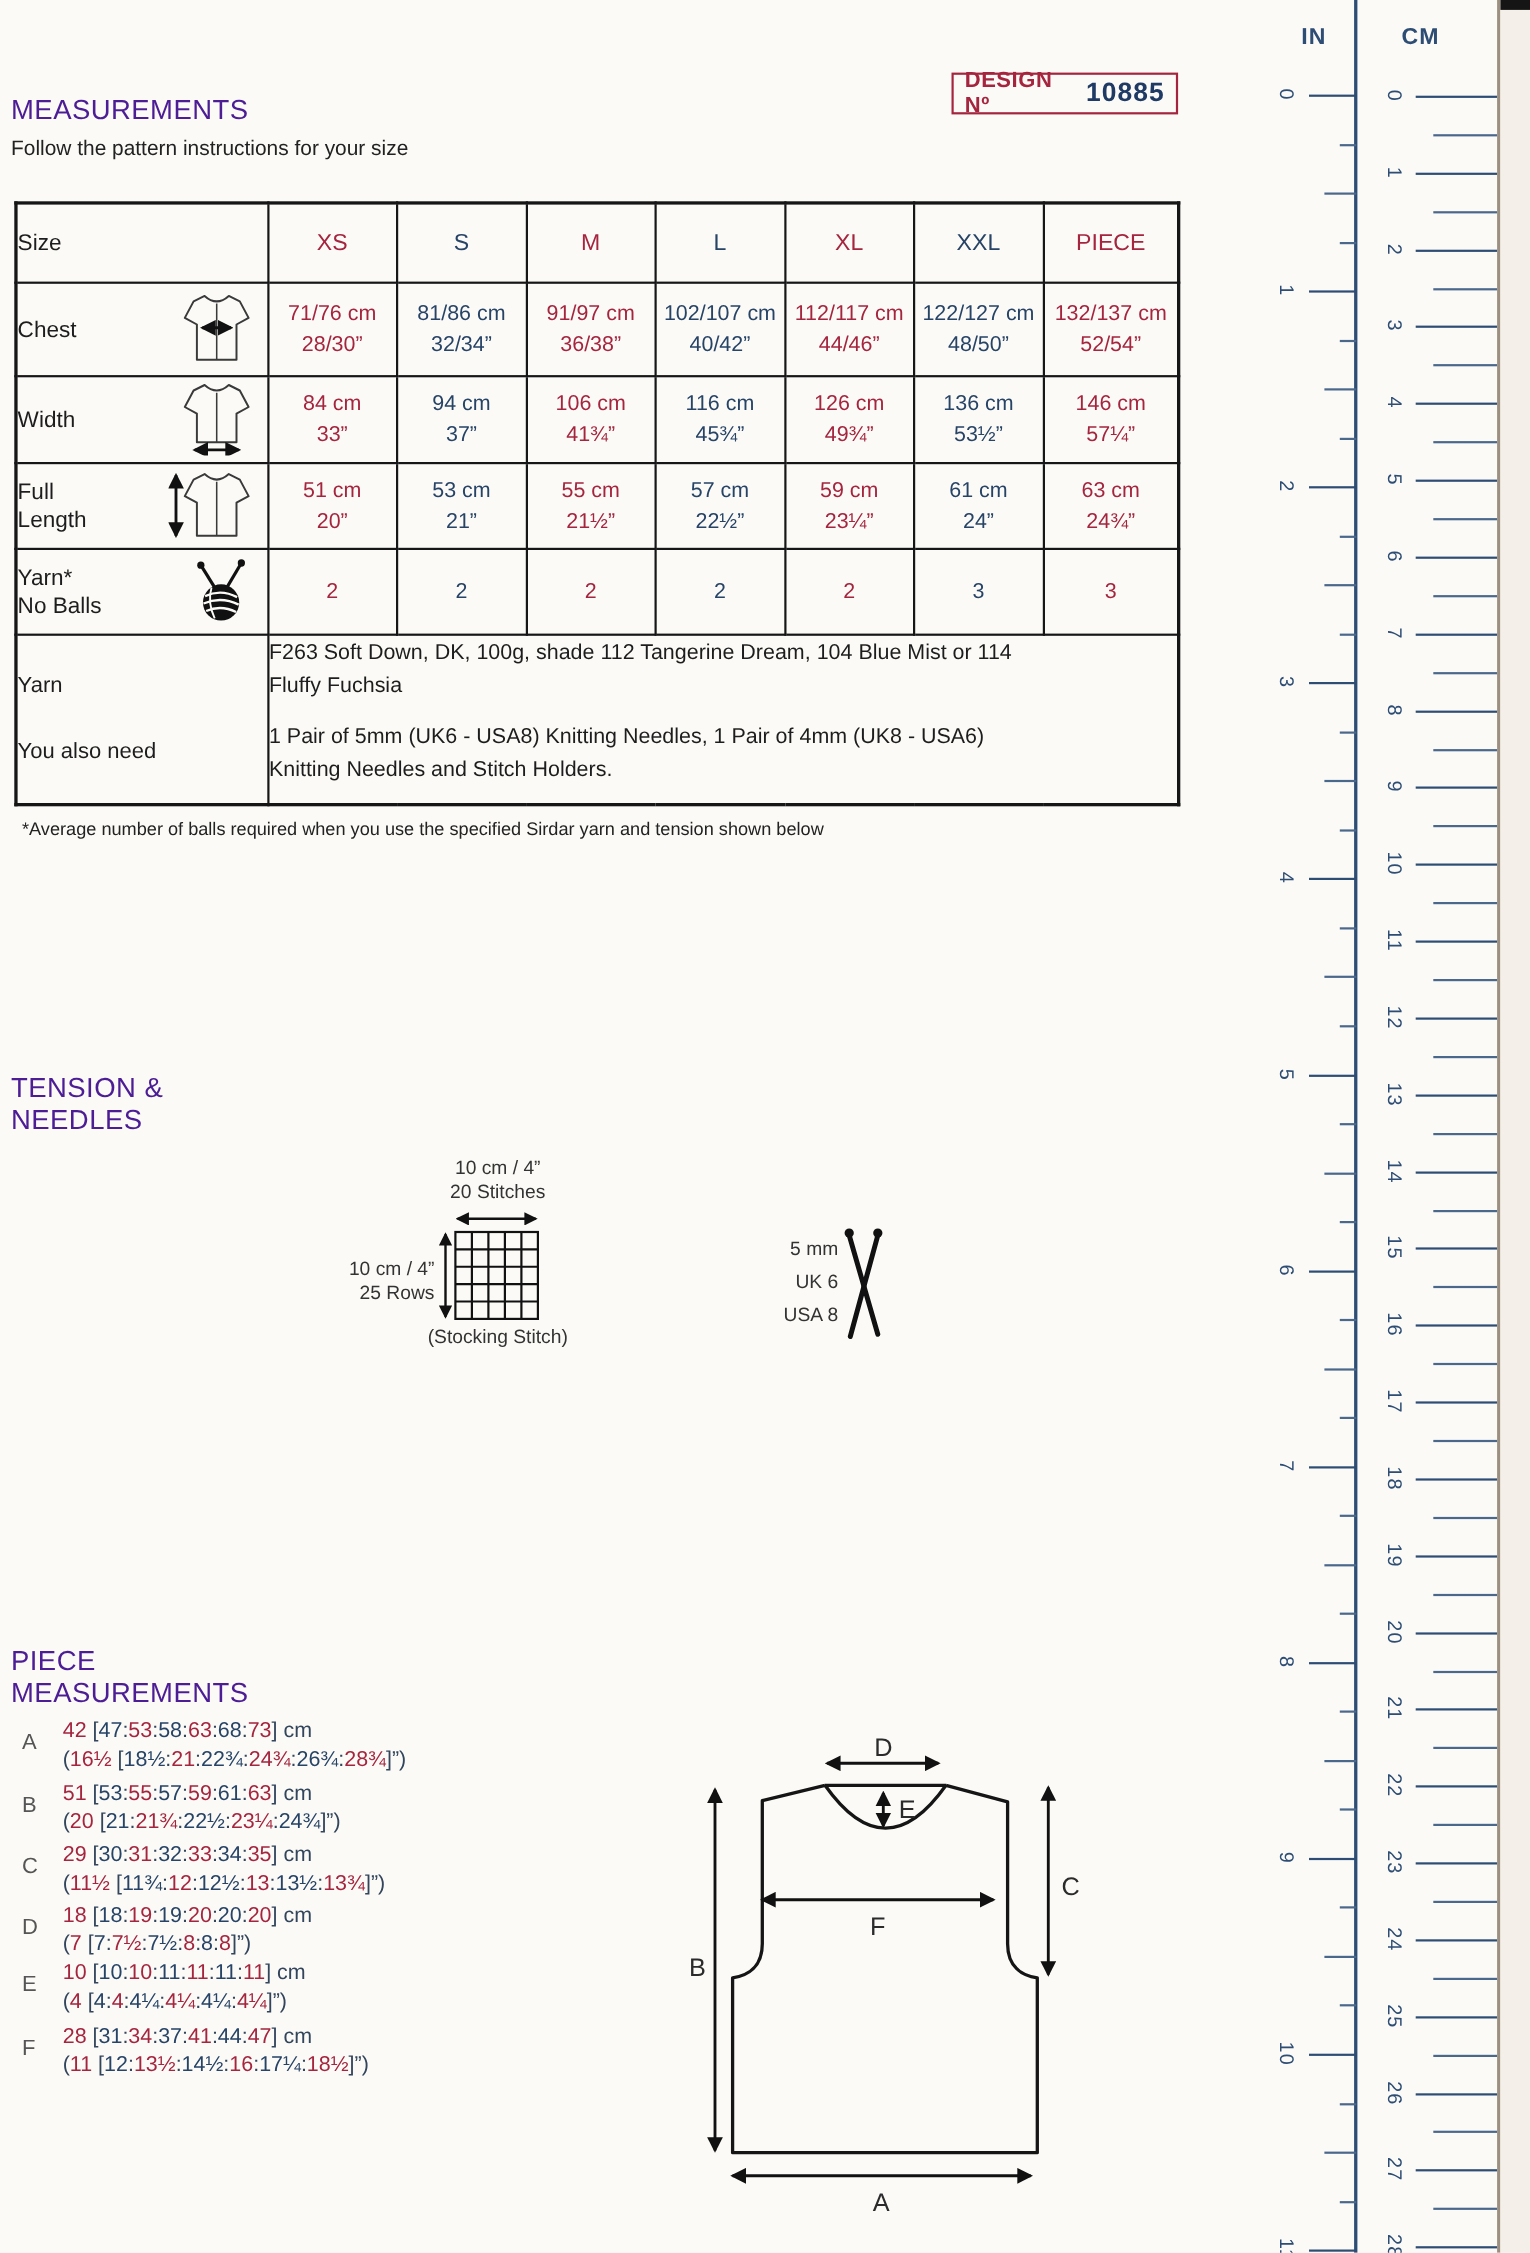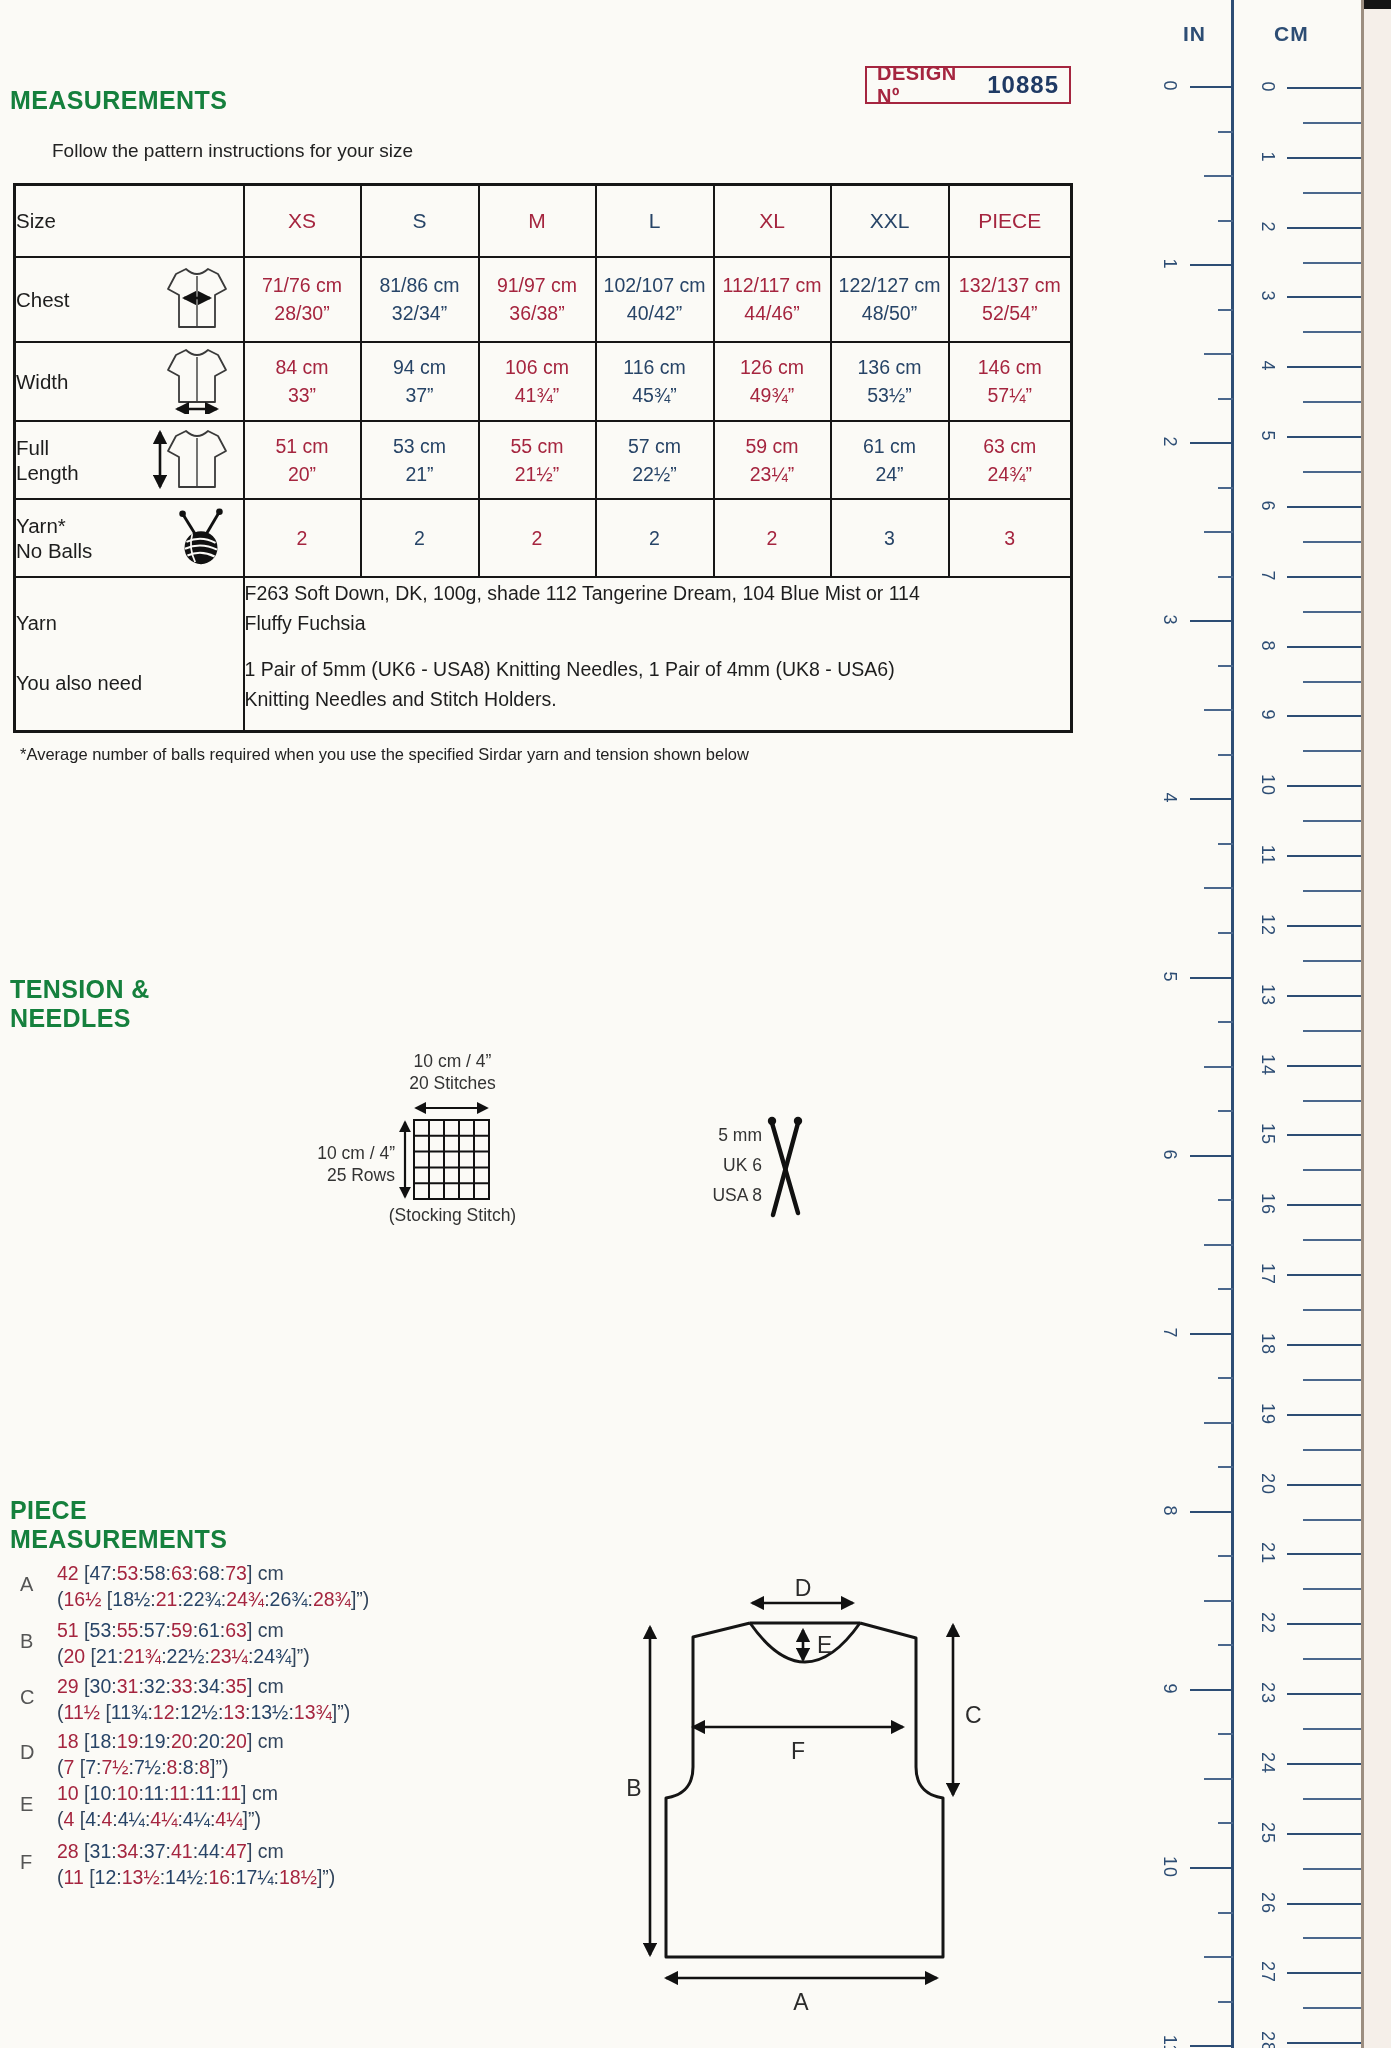--- a/index.html
+++ b/index.html
@@ -1,20 +1,20 @@
 <!DOCTYPE html>
 <html><head>
 <meta charset="utf-8">
 <style>
   html,body{margin:0;padding:0;}
   body{font-family:"Liberation Sans", sans-serif;background:#e8e6e0;}
   #page{position:relative;width:1391px;height:2048px;background:#fbfaf6;overflow:hidden;}
 
   
-  .crimson-head{position:absolute;font-weight:bold;color:#15803d;font-size:25px;line-height:29px;white-space:pre-line;letter-spacing:.4px;}
+  .crimson-head{position:absolute;font-weight:normal;color:#4c1d95;font-size:25px;line-height:29px;white-space:pre-line;letter-spacing:.4px;}
   .sub{position:absolute;font-size:19px;color:#222;}
 
   
   #design-box{position:absolute;left:865px;top:66px;width:206px;height:38px;border:2px solid #a5253f;display:flex;align-items:center;padding:13px 10px;box-sizing:border-box;gap:13px;background:#fbfaf6;}
   #design-box .dlab{color:#a5253f;font-weight:bold;font-size:20px;letter-spacing:.5px;}
   #design-box .dnum{color:#1f3a64;font-size:24px;font-weight:600;letter-spacing:1px;}
 
   
   #size-table{position:absolute;left:13px;top:183px;border-collapse:collapse;table-layout:fixed;background:#fbfaf6;}
   #size-table td{border:2px solid #161616;padding:0;vertical-align:middle;}
@@ -71,21 +71,21 @@
 </svg>
 
 <div id="page">
 
   <div id="design-box">
     <span class="dlab">DESIGN Nº</span>
     <span class="dnum">10885</span>
   </div>
 
   <div class="crimson-head" style="left:10px;top:86px;">MEASUREMENTS</div>
-  <div class="sub" style="left:10px;top:140px;margin-left:42px;">Follow the pattern instructions for your size</div>
+  <div class="sub" style="left:10px;top:125px;">Follow the pattern instructions for your size</div>
 
   <table id="size-table">
     <colgroup>
       <col style="width:229px">
         <col style="width:117px">
         <col style="width:118px">
         <col style="width:117px">
       <col style="width:118px">
         <col style="width:117px">
         <col style="width:118px">

